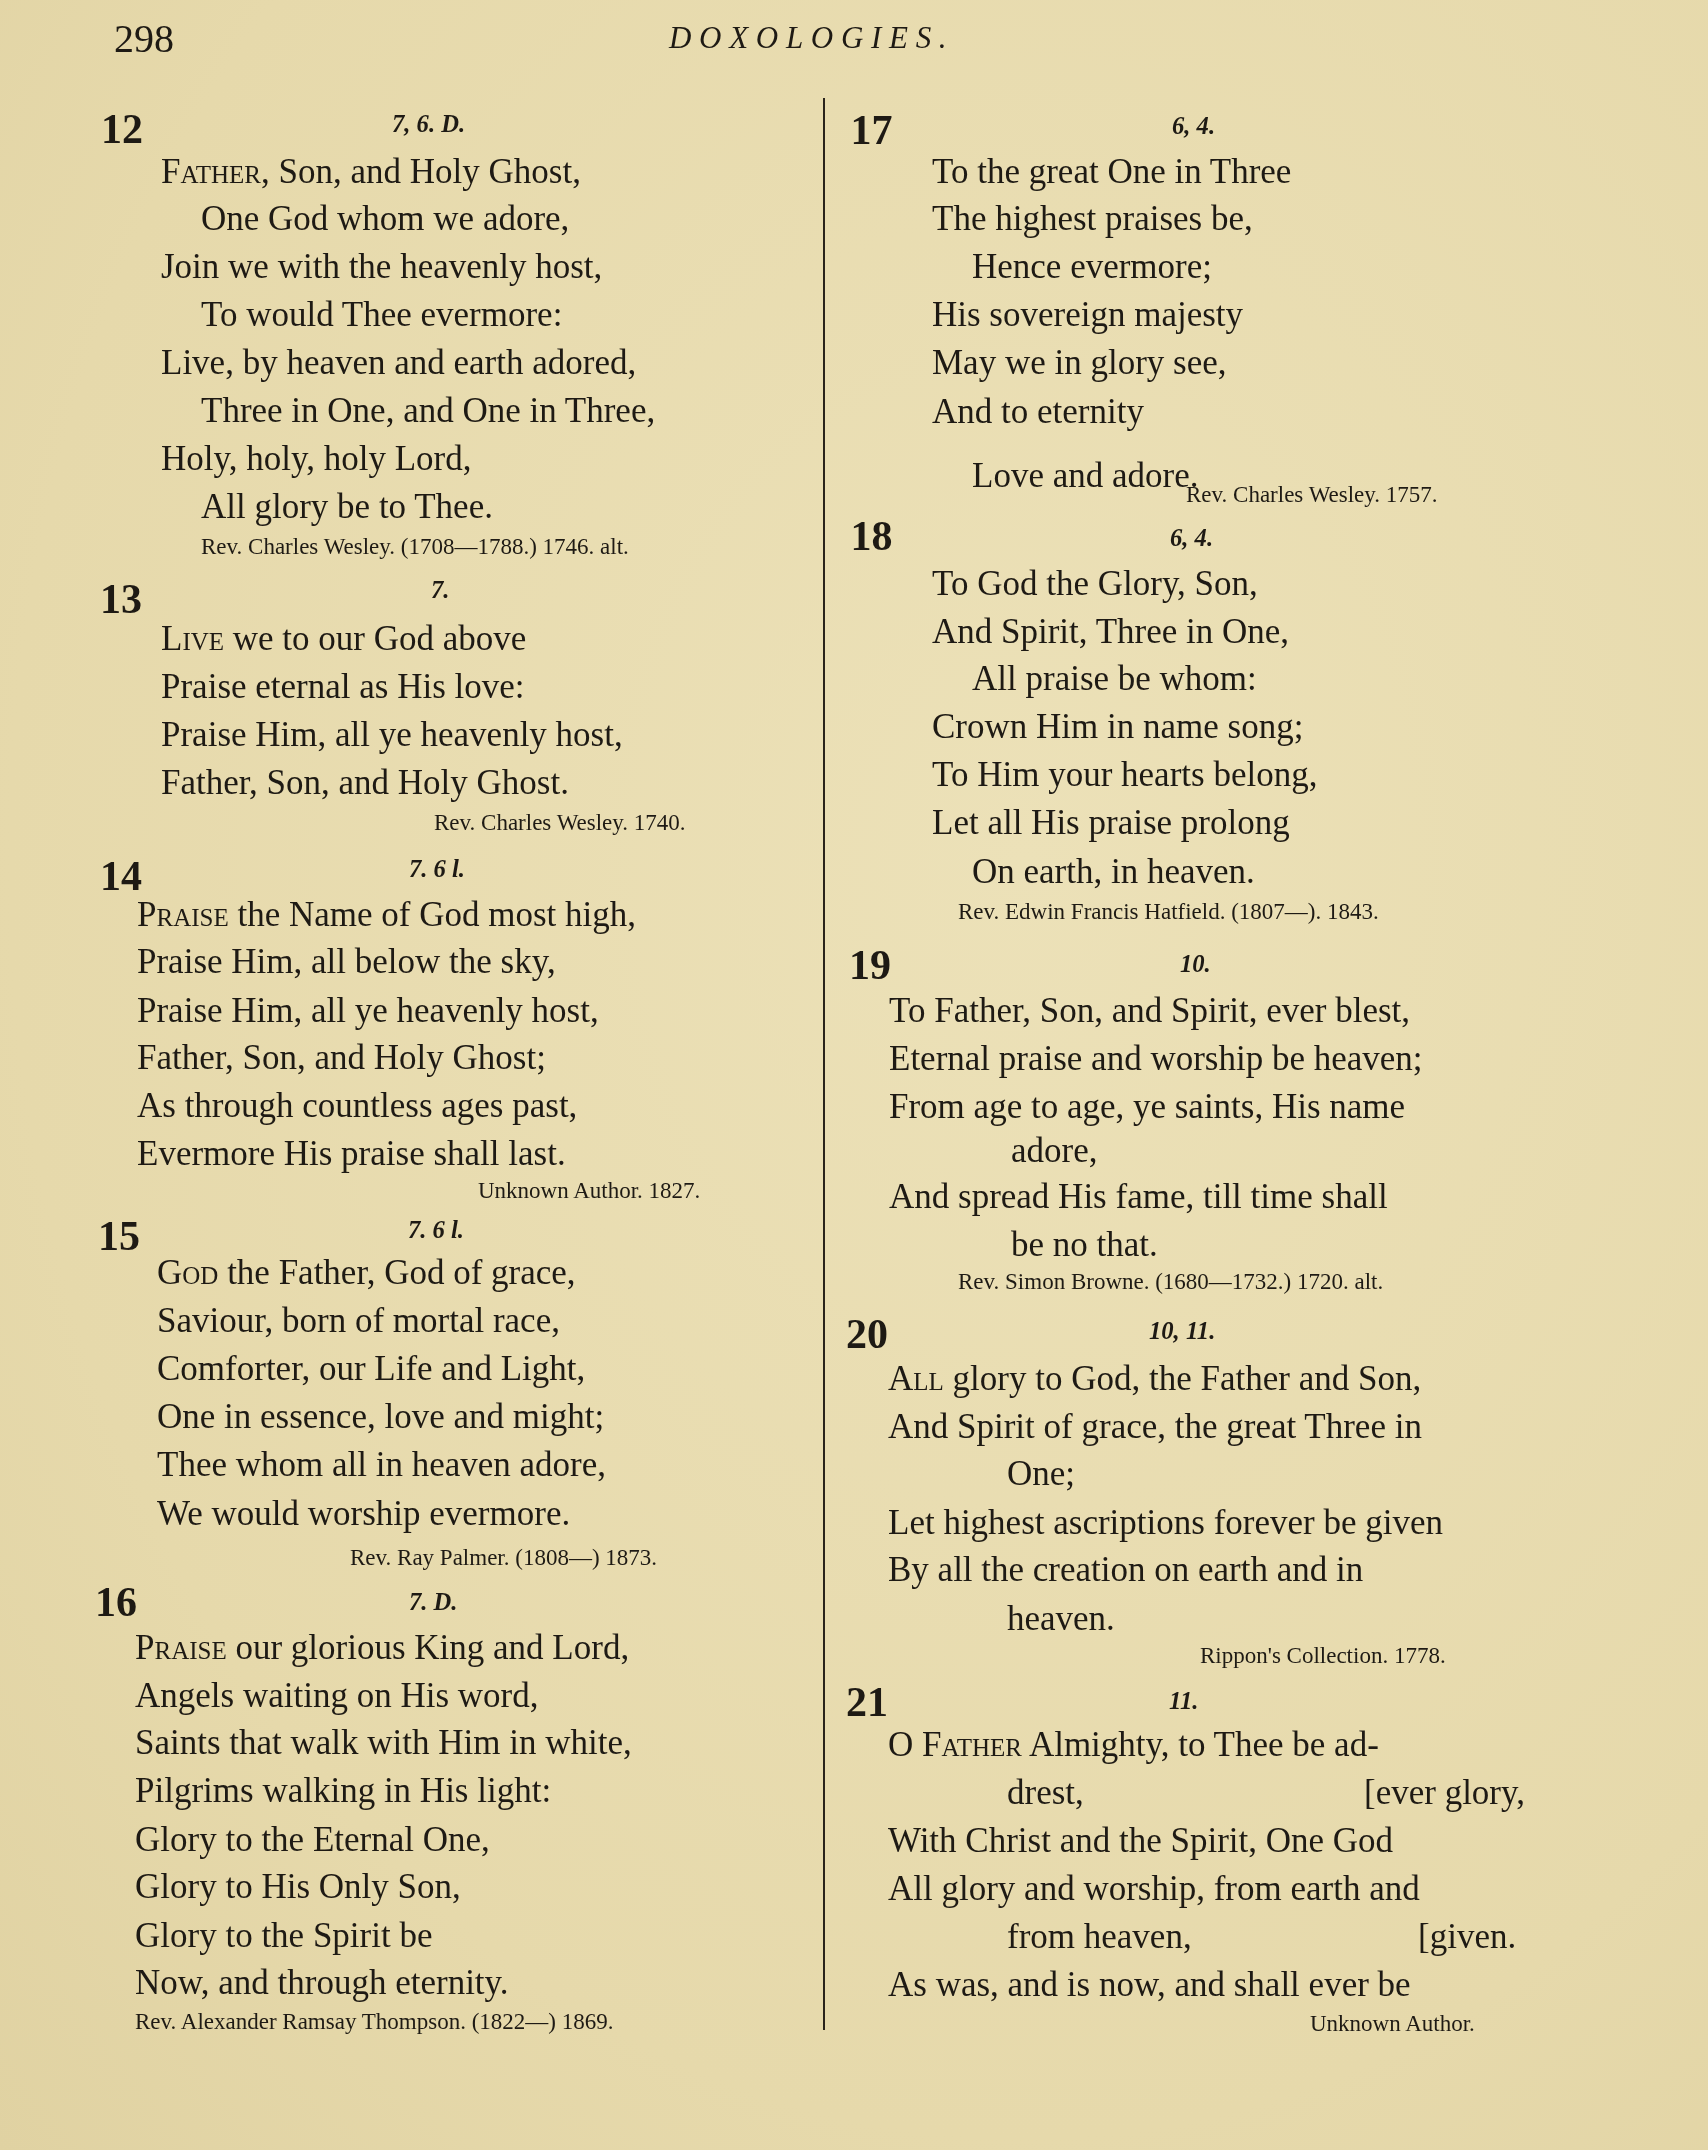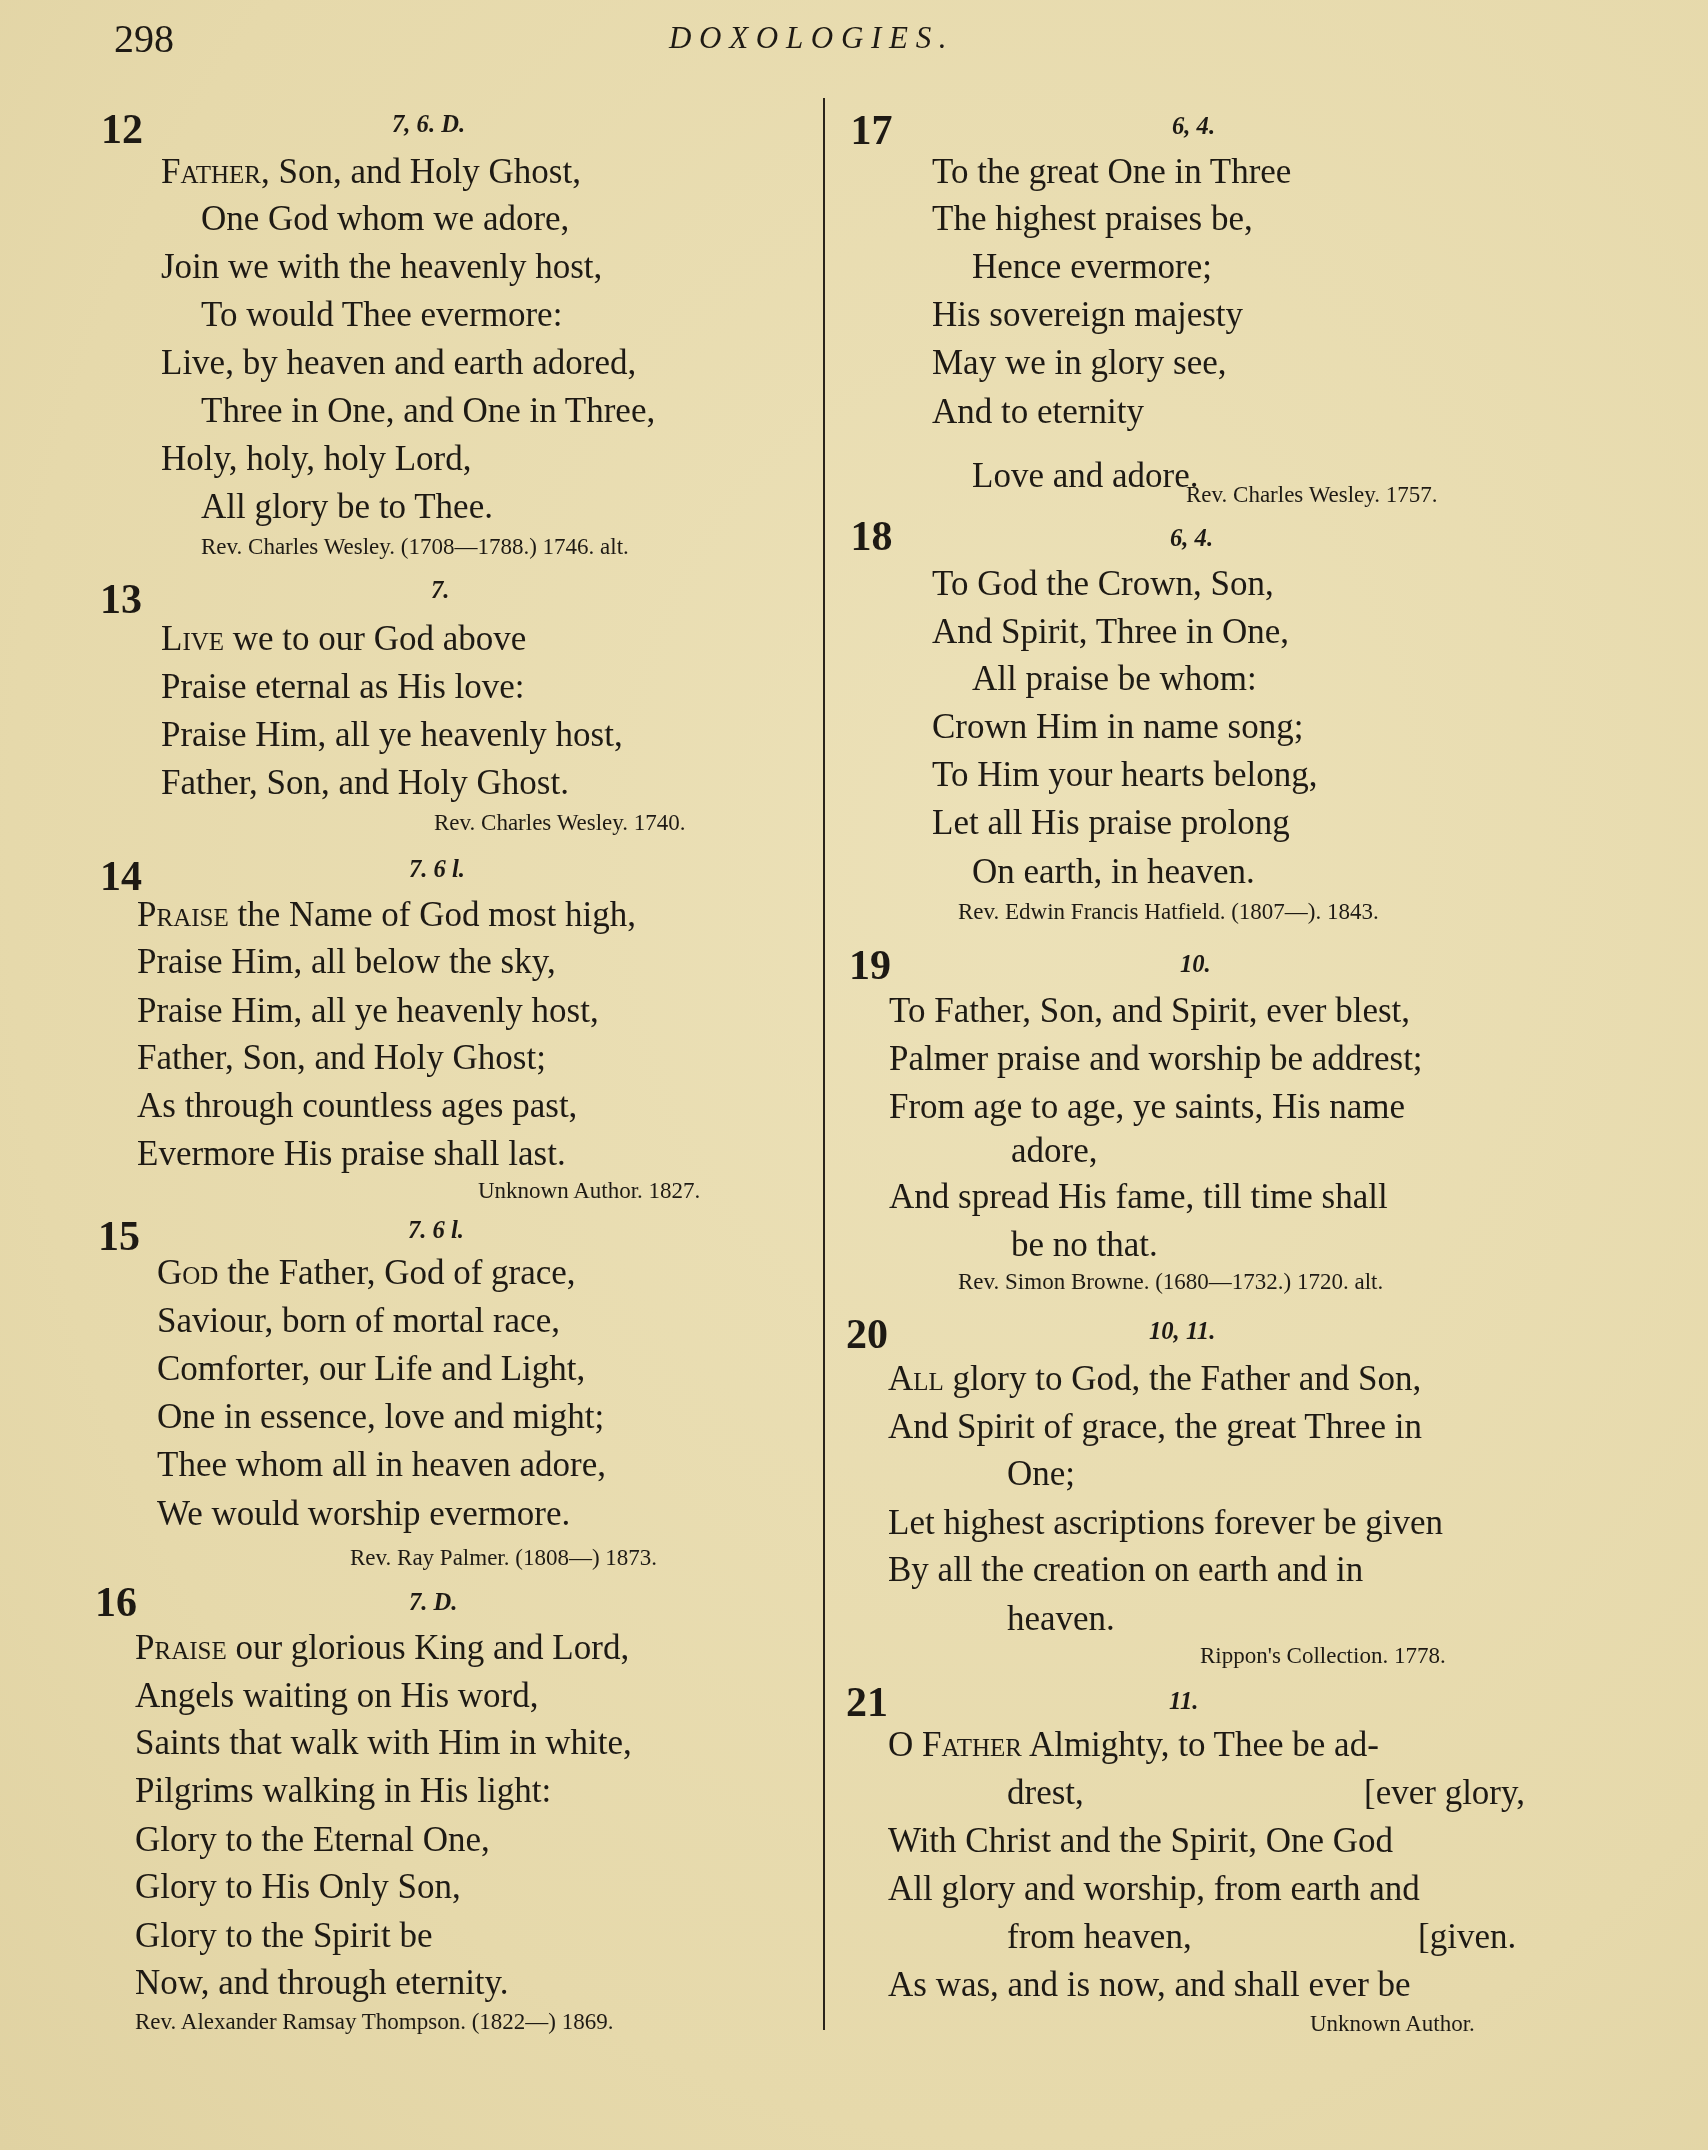--- a/index.html
+++ b/index.html
@@ -106,35 +106,35 @@
     <div class="line" style="left:106px;top:297px">His sovereign majesty</div>
     <div class="line" style="left:106px;top:345px">May we in glory see,</div>
     <div class="line" style="left:106px;top:394px">And to eternity</div>
     <div class="line" style="left:146px;top:458px">Love and adore.</div>
     <div class="author" style="left:360px;top:483px">Rev. Charles Wesley.  1757.</div>
   </div>
 
   <div class="hymn">
     <div class="hymn-num" style="left:24.6px;top:515px">18</div>
     <div class="meter" style="left:344px;top:526px">6, 4.</div>
-    <div class="line" style="left:106px;top:566px">To God the Crown, Son,</div>
+    <div class="line" style="left:106px;top:566px">To God the Glory, Son,</div>
     <div class="line" style="left:106px;top:614px">And Spirit, Three in One,</div>
     <div class="line" style="left:146px;top:661px">All praise be whom:</div>
     <div class="line" style="left:106px;top:709px">Crown Him in name song;</div>
     <div class="line" style="left:106px;top:757px">To Him your hearts belong,</div>
     <div class="line" style="left:106px;top:805px">Let all His praise prolong</div>
     <div class="line" style="left:146px;top:854px">On earth, in heaven.</div>
     <div class="author" style="left:132px;top:900px">Rev. Edwin Francis Hatfield.  (1807—).  1843.</div>
   </div>
 
   <div class="hymn">
     <div class="hymn-num" style="left:23px;top:944px">19</div>
     <div class="meter" style="left:354px;top:952px">10.</div>
     <div class="line" style="left:63px;top:993px">To Father, Son, and Spirit, ever blest,</div>
-    <div class="line" style="left:63px;top:1041px">Palmer praise and worship be addrest;</div>
+    <div class="line" style="left:63px;top:1041px">Eternal praise and worship be heaven;</div>
     <div class="line" style="left:63px;top:1089px">From age to age, ye saints, His name</div>
     <div class="line" style="left:185px;top:1133px">adore,</div>
     <div class="line" style="left:63px;top:1179px">And spread His fame, till time shall</div>
     <div class="line" style="left:185px;top:1227px">be no that.</div>
     <div class="author" style="left:132px;top:1270px">Rev. Simon Browne.  (1680—1732.)  1720. alt.</div>
   </div>
 
   <div class="hymn">
     <div class="hymn-num" style="left:20px;top:1313px">20</div>
     <div class="meter" style="left:323px;top:1319px">10, 11.</div>

